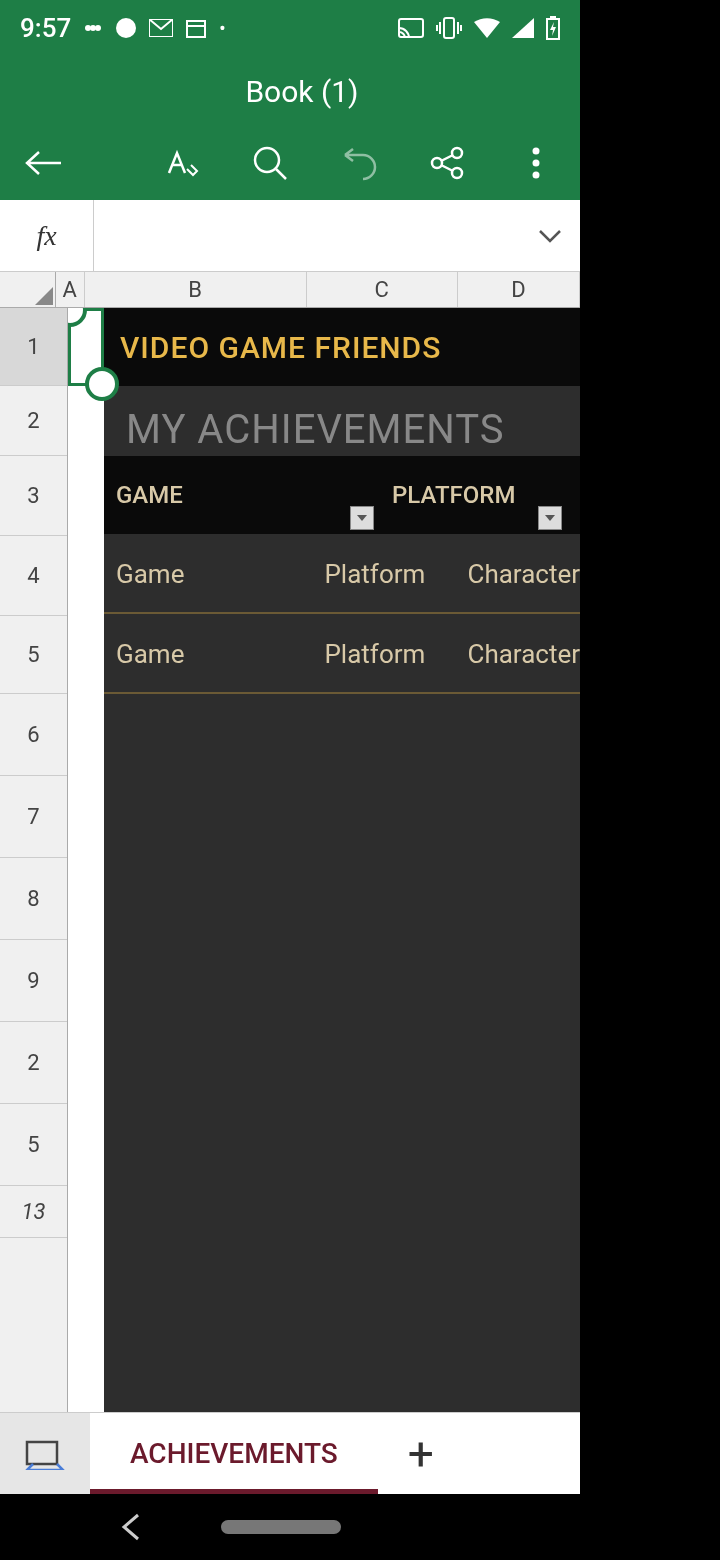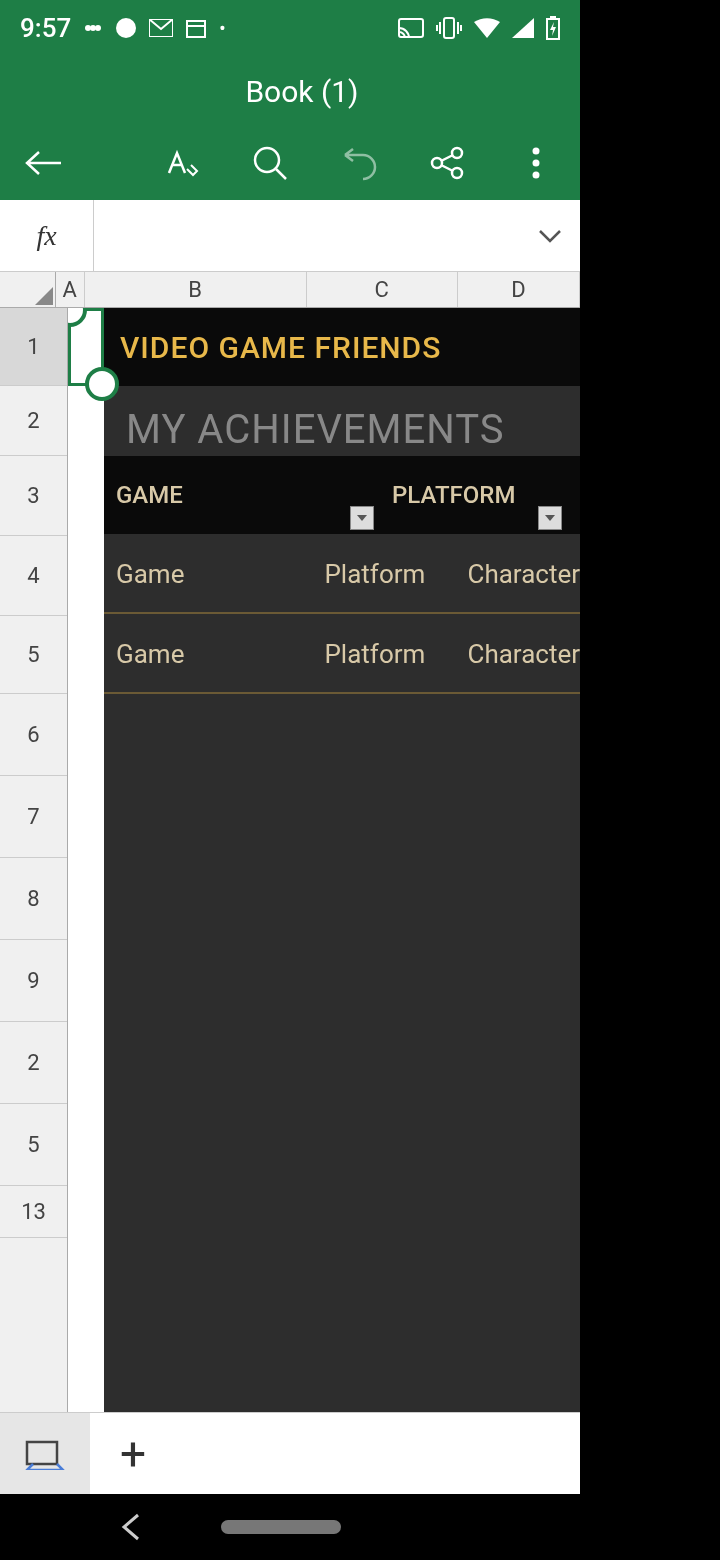--- a/index.html
+++ b/index.html
@@ -39,21 +39,21 @@
   .grid-body { flex: 1; display: flex; overflow: hidden; }
   .row-headers { width: 68px; display: flex; flex-direction: column; background: #f0f0f0; border-right: 1px solid #aaa; }
   .rowh { border-bottom: 1px solid #ccc; display: flex; align-items: center; justify-content: center; font-size: 22px; color: #444; cursor: pointer; }
   .rowh.sel { background: #d8d8d8; }
   .r1 { height: 78px; }
   .r2 { height: 70px; }
   .r3 { height: 80px; }
   .r4 { height: 80px; }
   .r5 { height: 78px; }
   .rstd { height: 82px; }
-  .r13h { height: 52px; }
+  .r13h { height: 52px; font-style: italic; }
 
   .cells { flex: 1; position: relative; overflow: hidden; }
   .dark-bg { position: absolute; left: 36px; top: 0; right: 0; bottom: 0; background: #2d2d2d; }
   .black-bar { position: absolute; left: 36px; top: 0; right: 0; height: 78px; background: #0a0a0a; display: flex; align-items: center; padding-left: 16px; font-size: 30px; font-weight: 500; color: #e8b84a; letter-spacing: 1px; }
   .ach-title { position: absolute; left: 58px; top: 98px; font-size: 40px; font-weight: 400; color: #888; letter-spacing: 1px; }
 
   .table-header { position: absolute; left: 36px; top: 148px; right: 0; height: 78px; background: #0a0a0a; display: flex; align-items: center; }
   .th-cell { position: relative; color: #d8c9a8; font-size: 24px; font-weight: 500; padding-left: 12px; display: flex; align-items: center; height: 100%; }
   .th-game { width: 276px; }
   .th-platform { width: 188px; }
@@ -281,20 +281,21 @@
     </div>
   </div>
 
   <div class="sheet-tabs">
     <div class="tabs-toggle">
       <svg width="40" height="32" viewBox="0 0 40 32">
           <rect x="2" y="4" width="30" height="22" fill="none" stroke="#444" stroke-width="2.5"></rect>
           <path d="M8 26 L2 32 L38 32 L32 26" fill="none" stroke="#4a7dd8" stroke-width="2.5"></path>
         </svg>
     </div>
+    <div class="tab active">ACHIEVEMENTS</div>
     <div class="tab-add">+</div>
   </div>
 
   <div class="nav-bar">
     <div class="nav-back">
       <svg width="22" height="28" viewBox="0 0 22 28">
           <path d="M18 2 L4 14 L18 26" fill="none" stroke="#ccc" stroke-width="3"></path>
         </svg>
     </div>
     <div class="nav-pill"></div>

